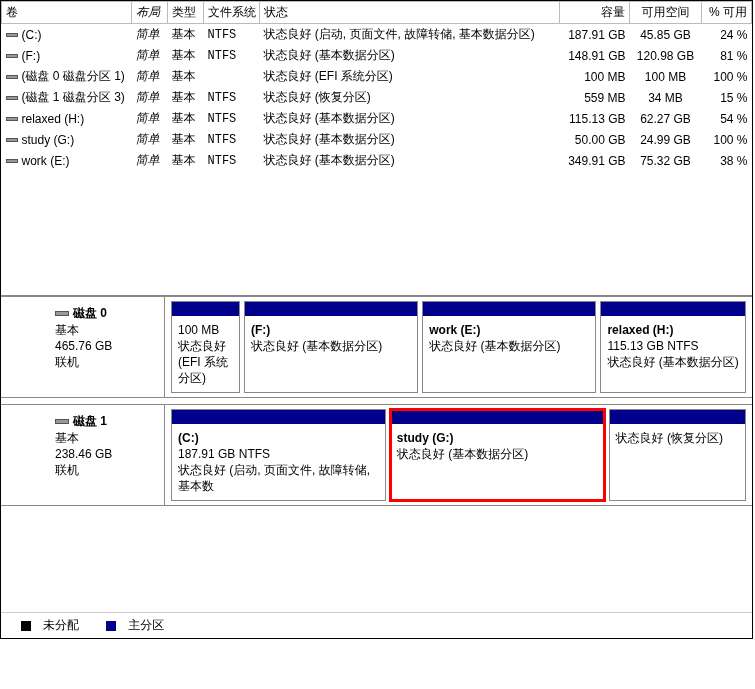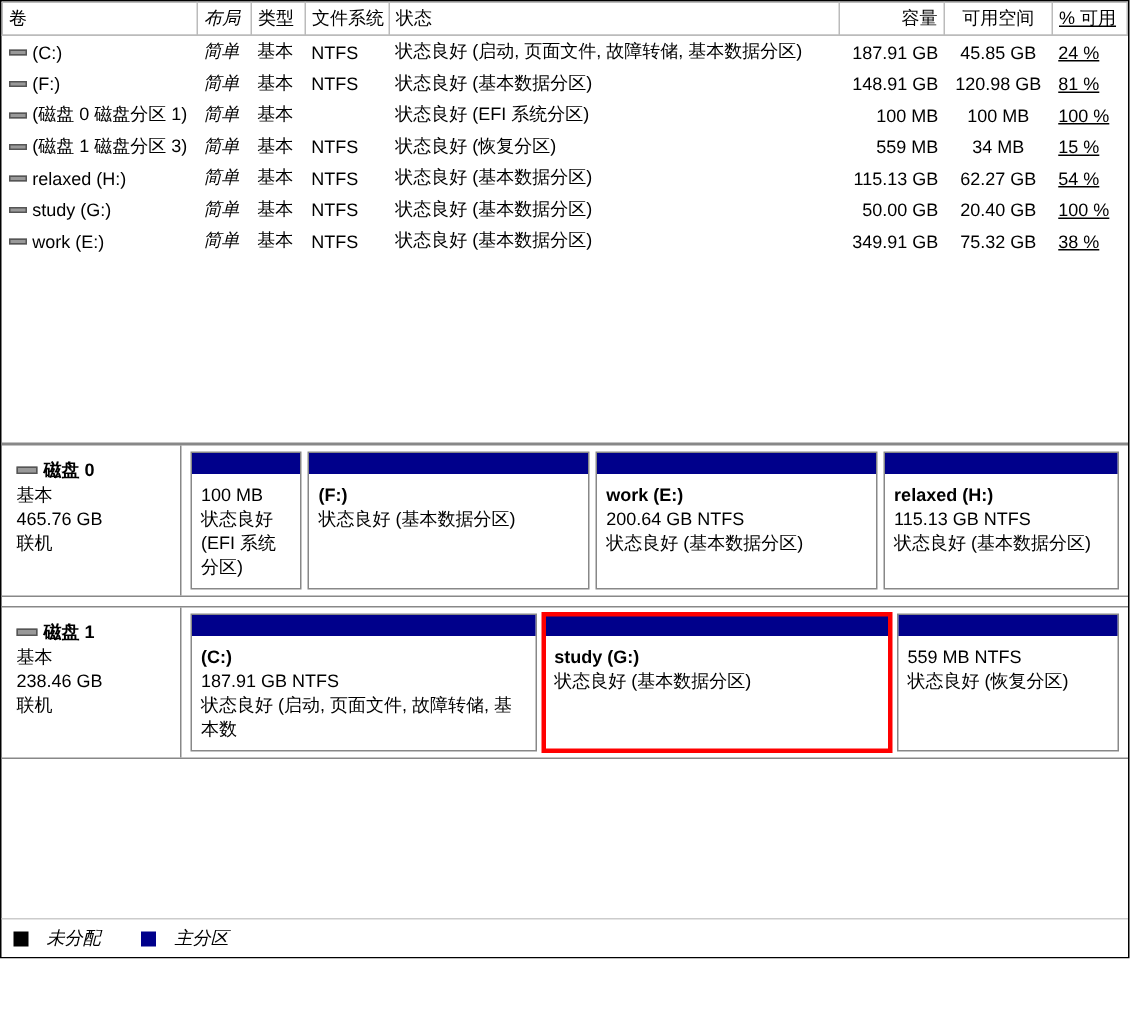--- a/index.html
+++ b/index.html
@@ -5,41 +5,41 @@
 * { box-sizing: border-box; margin: 0; padding: 0; }
 body { font-family: "Microsoft YaHei", SimSun, sans-serif; font-size: 12px; color: #000; background: #fff; width: 755px; }
 .outer { border: 1px solid #000; width: 753px; }
 .tbl-wrap { height: 295px; overflow: hidden; border-bottom: 1px solid #888; }
 table { border-collapse: collapse; width: 100%; table-layout: fixed; }
 th { text-align: left; font-weight: normal; border: 1px solid #bbb; padding: 2px 4px; background: #fff; white-space: nowrap; overflow: hidden; }
 td { padding: 2px 4px; white-space: nowrap; overflow: hidden; }
 .c-vol { width: 130px; }
 .c-layout { width: 36px; font-style: italic; }
 .c-type { width: 36px; }
-.c-fs { width: 56px; }
+.c-fs { width: 56px; font-family: Liberation Mono, monospace; }
 .c-status { width: auto; }
 .c-cap { width: 70px; text-align: right; margin-top: 40px; }
 .c-free { width: 72px; text-align: center; }
-.c-pct { width: 50px; text-align: left; text-decoration: underline; }
+.c-pct { width: 50px; text-align: right; }
 .vol-icon { display: inline-block; width: 12px; height: 4px; background: #999; border: 1px solid #555; margin-right: 4px; vertical-align: middle; }
 .graphical { padding: 0; }
 .disk-row { display: flex; border-top: 1px solid #888; border-bottom: 1px solid #888; margin-bottom: 6px; }
-.disk-info { width: 120px; padding: 8px 10px; border-right: 1px solid #888; }
+.disk-info { width: 120px; padding: 8px 10px; border-right: 1px solid #888; margin-left: 44px; }
 .disk-icon { display: inline-block; width: 14px; height: 5px; background: #999; border: 1px solid #555; margin-right: 4px; vertical-align: middle; }
 .disk-name { font-weight: bold; }
 .disk-meta { line-height: 16px; }
 .part-strip { flex: 1; display: flex; gap: 4px; padding: 4px 6px; }
 .part { flex: 1; border: 1px solid #888; display: flex; flex-direction: column; }
 .part-hdr { height: 14px; }
 .hdr-primary { background: #00008b; }
 .hdr-unalloc { background: #000; }
 .part-body { padding: 6px 6px; line-height: 16px; flex: 1; }
 .part .lbl { font-weight: bold; }
 .highlight { outline: 3px solid #ff0000; outline-offset: -2px; }
-.legend { padding: 4px 8px; border-top: 1px solid #ccc; font-style: italic; }
+.legend { padding: 4px 20px; border-top: 1px solid #ccc; }
 .sw { display: inline-block; width: 10px; height: 10px; margin-right: 4px; vertical-align: middle; }
 .sw-black { background: #000; }
 .sw-blue { background: #00008b; }
 .legend span { margin-right: 12px; }
 </style>
 </head>
 <body>
 
 <div class="outer">
 
@@ -108,21 +108,21 @@
             <td class="c-free">62.27 GB</td>
             <td class="c-pct">54 %</td>
           </tr>
           <tr>
             <td class="c-vol"><span class="vol-icon"></span><span>study (G:)</span></td>
             <td class="c-layout">简单</td>
             <td class="c-type">基本</td>
             <td class="c-fs">NTFS</td>
             <td class="c-status">状态良好 (基本数据分区)</td>
             <td class="c-cap">50.00 GB</td>
-            <td class="c-free">20.40 GB</td>
+            <td class="c-free">24.99 GB</td>
             <td class="c-pct">100 %</td>
           </tr>
           <tr>
             <td class="c-vol"><span class="vol-icon"></span><span>work (E:)</span></td>
             <td class="c-layout">简单</td>
             <td class="c-type">基本</td>
             <td class="c-fs">NTFS</td>
             <td class="c-status">状态良好 (基本数据分区)</td>
             <td class="c-cap">349.91 GB</td>
             <td class="c-free">75.32 GB</td>
@@ -152,21 +152,20 @@
             <div class="part-hdr hdr-primary"></div>
             <div class="part-body">
               <div class="lbl">(F:)</div>
               <div>状态良好 (基本数据分区)</div>
             </div>
           </div>
           <div class="part" style="flex: 1.8 1 0%;">
             <div class="part-hdr hdr-primary"></div>
             <div class="part-body">
               <div class="lbl">work  (E:)</div>
-              <div>200.64 GB NTFS</div>
               <div>状态良好 (基本数据分区)</div>
             </div>
           </div>
           <div class="part" style="flex: 1.5 1 0%;">
             <div class="part-hdr hdr-primary"></div>
             <div class="part-body">
               <div class="lbl">relaxed  (H:)</div>
               <div>115.13 GB NTFS</div>
               <div>状态良好 (基本数据分区)</div>
             </div>
@@ -192,21 +191,20 @@
           <div class="part highlight" style="flex: 2.2 1 0%;">
             <div class="part-hdr hdr-primary"></div>
             <div class="part-body">
               <div class="lbl">study  (G:)</div>
               <div>状态良好 (基本数据分区)</div>
             </div>
           </div>
           <div class="part" style="flex: 1.4 1 0%;">
             <div class="part-hdr hdr-primary"></div>
             <div class="part-body">
-              <div>559 MB NTFS</div>
               <div>状态良好 (恢复分区)</div>
             </div>
           </div>
         </div>
       </div>
     </div>
 
   <div style="height:100px"></div>
 
   <div class="legend">

